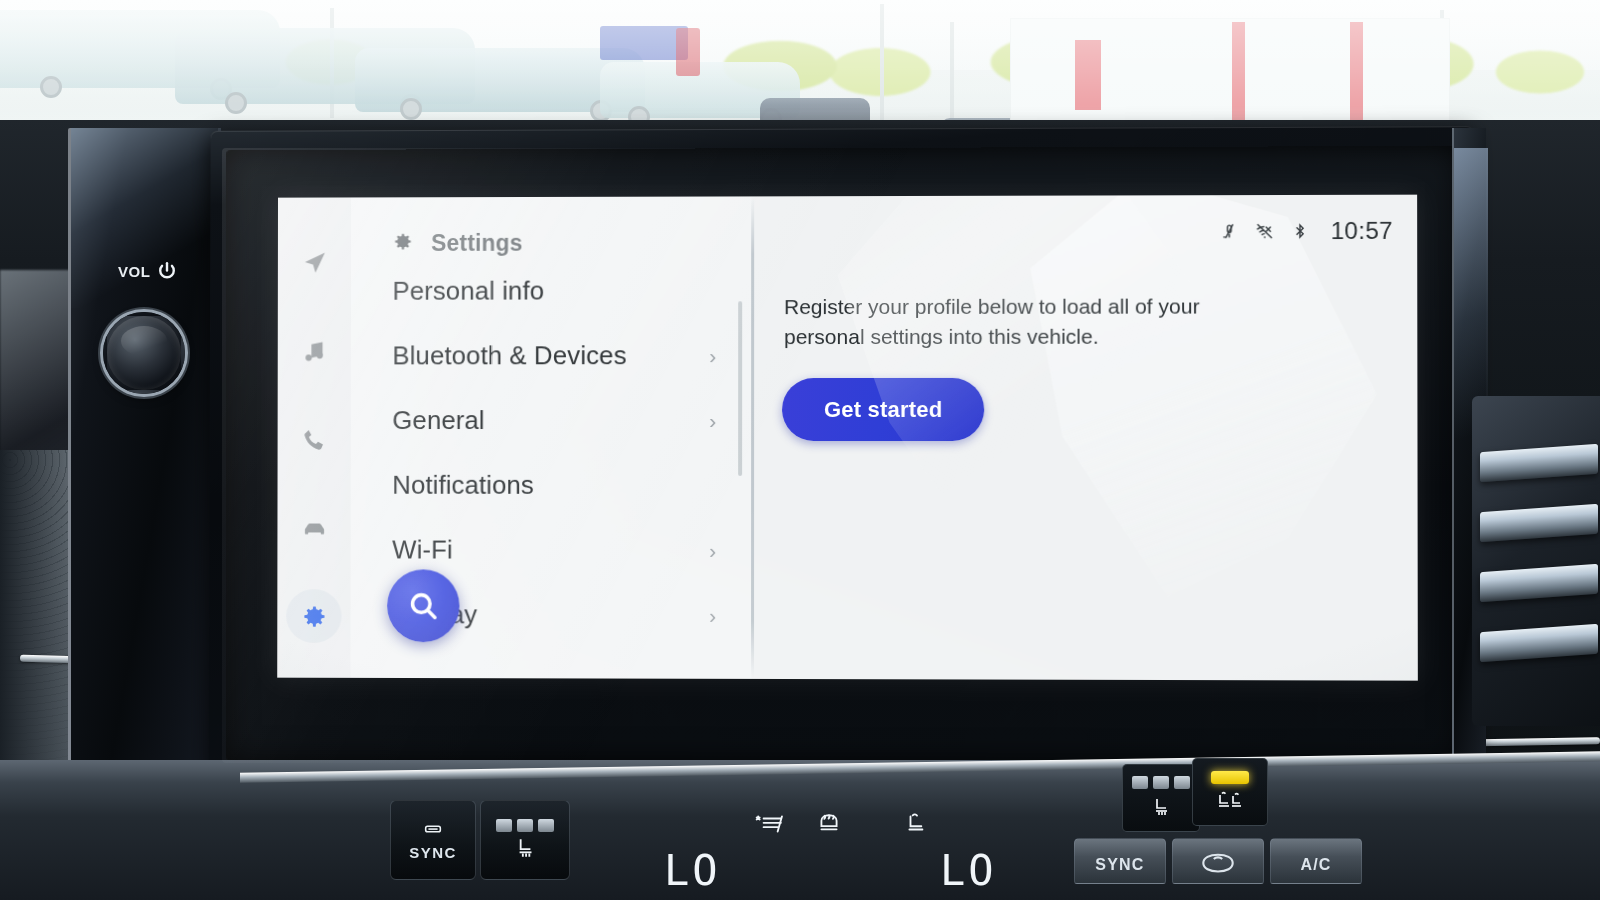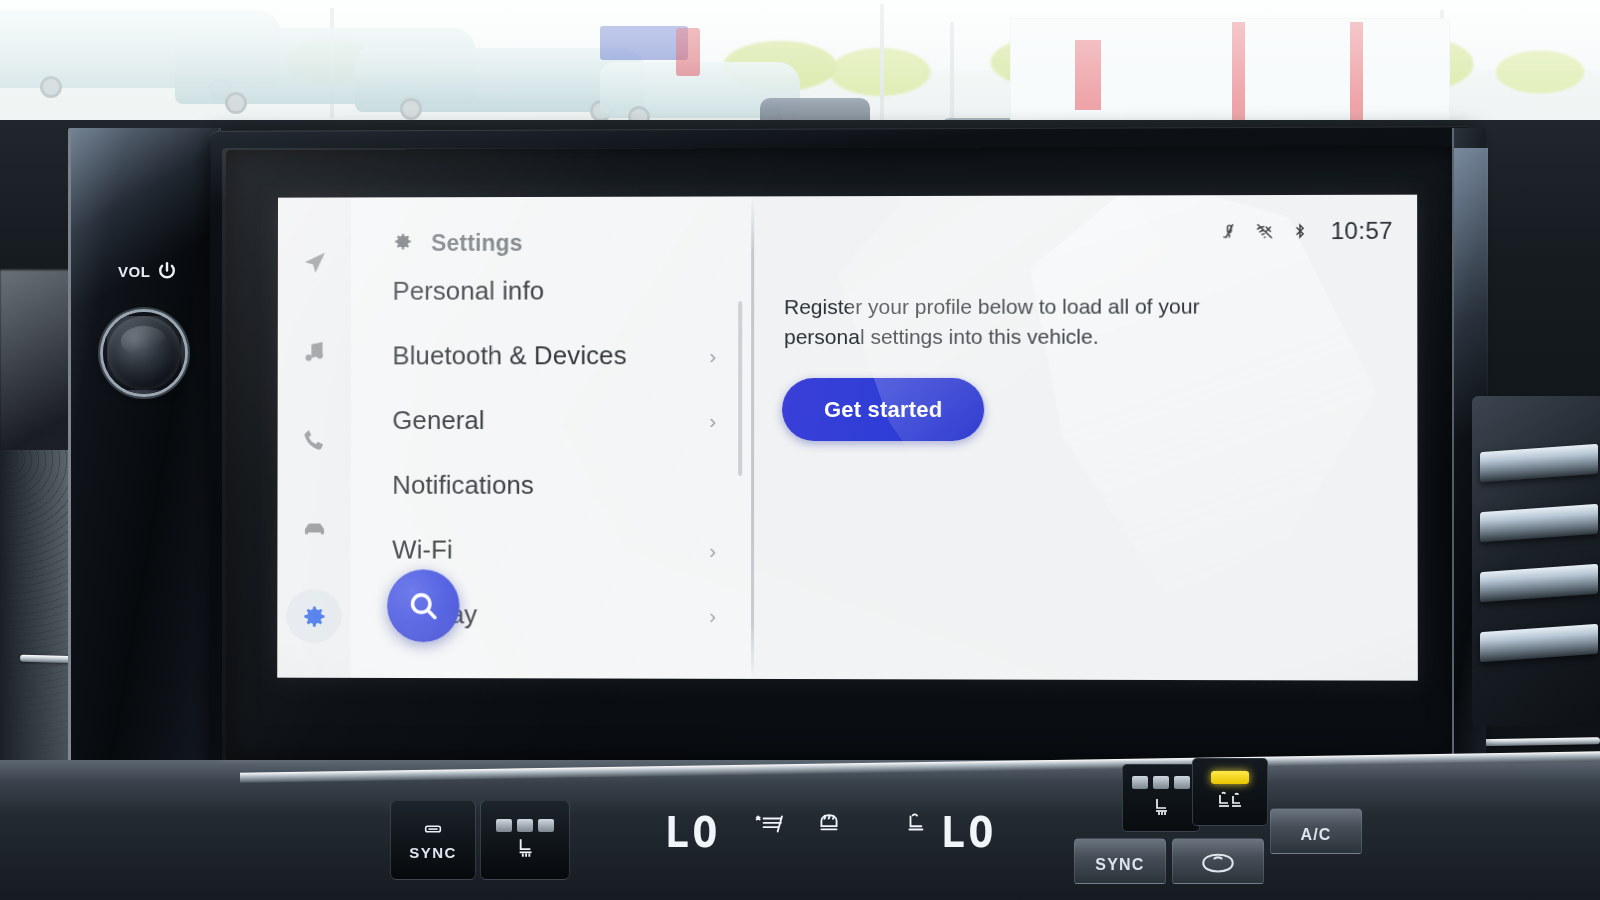--- a/index.html
+++ b/index.html
@@ -286,21 +286,21 @@
     display:flex;flex-direction:column;align-items:center;justify-content:center;gap:3px;
     color:#e8eef3; cursor:pointer;
   }
   .cbtn .ctxt{font-size:15px;letter-spacing:1.5px;font-weight:600;color:#dfe7ee;}
   .cbtn svg{width:26px;height:22px;}
   .cbtn svg path,.cbtn svg rect,.cbtn svg line{stroke:#eef3f7;fill:none;stroke-width:1.7;}
   .lcd{
     position:absolute; display:flex; align-items:center; gap:26px;
     color:#f0f5f9;
   }
-  .lcd .temp{font-family:"DejaVu Sans Mono", monospace; font-size:42px; letter-spacing:3px; font-weight:700;}
+  .lcd .temp{font-family:"DejaVu Sans Mono", monospace; font-size:42px; letter-spacing:3px; font-weight:400;margin-top:38px;}
   .lcd svg{width:34px;height:26px;}
   .lcd svg path,.lcd svg line,.lcd svg circle{stroke:#f0f5f9;fill:none;stroke-width:1.7;stroke-linecap:round;}
   .rowbtn{
     position:absolute;height:46px;border-radius:5px 5px 3px 3px;
     background:linear-gradient(180deg,#6b757f 0%, #464f58 40%, #2b333a 100%);
     border:1px solid rgba(160,175,190,.22);
     display:flex;align-items:flex-end;justify-content:center;padding-bottom:9px;
     color:#dde5ec;font-size:16px;font-weight:600;letter-spacing:1.2px;
     cursor:pointer;
   }
@@ -595,17 +595,17 @@
 
   <div class="rowbtn" style="left:1074px;top:838px;width:92px;">
     <span>SYNC</span>
   </div>
   <div class="rowbtn" style="left:1172px;top:838px;width:92px;align-items:center;padding-bottom:0;">
     <svg viewBox="0 0 40 24" style="width:42px;height:26px;">
       <path d="M6 14c0-5 6-8 14-8s14 3 14 8-6 8-14 8-14-3-14-8z" stroke="#dde5ec" fill="none" stroke-width="2"></path>
       <path d="M16 10c2-2 6-2 8 0" stroke="#dde5ec" fill="none" stroke-width="2"></path>
     </svg>
   </div>
-  <div class="rowbtn" style="left:1270px;top:808px;width:92px;">
+  <div class="rowbtn" style="left:1270px;top:838px;width:92px;">
     <span>A/C</span>
   </div>
 
 </div>
 
 </body></html>

